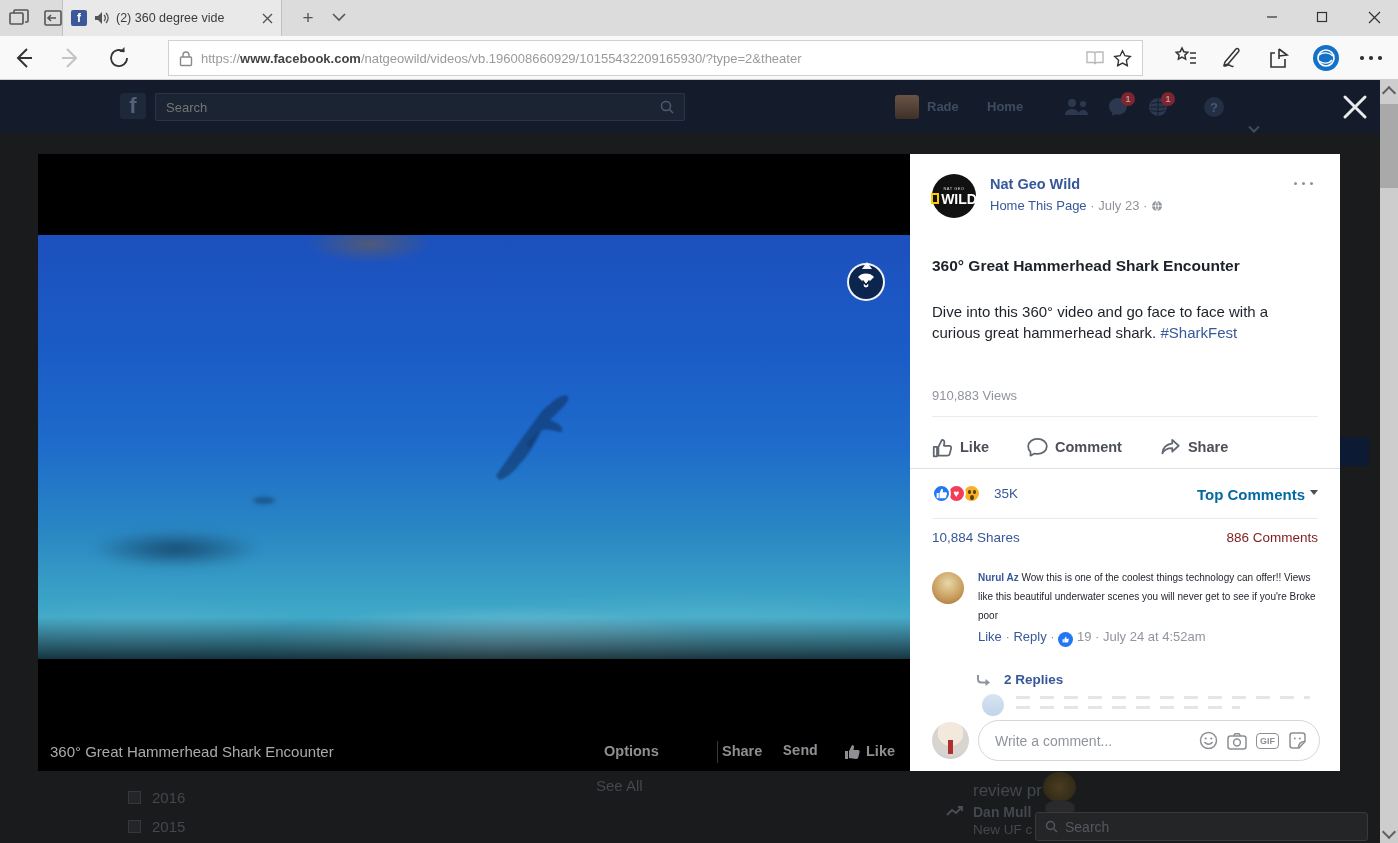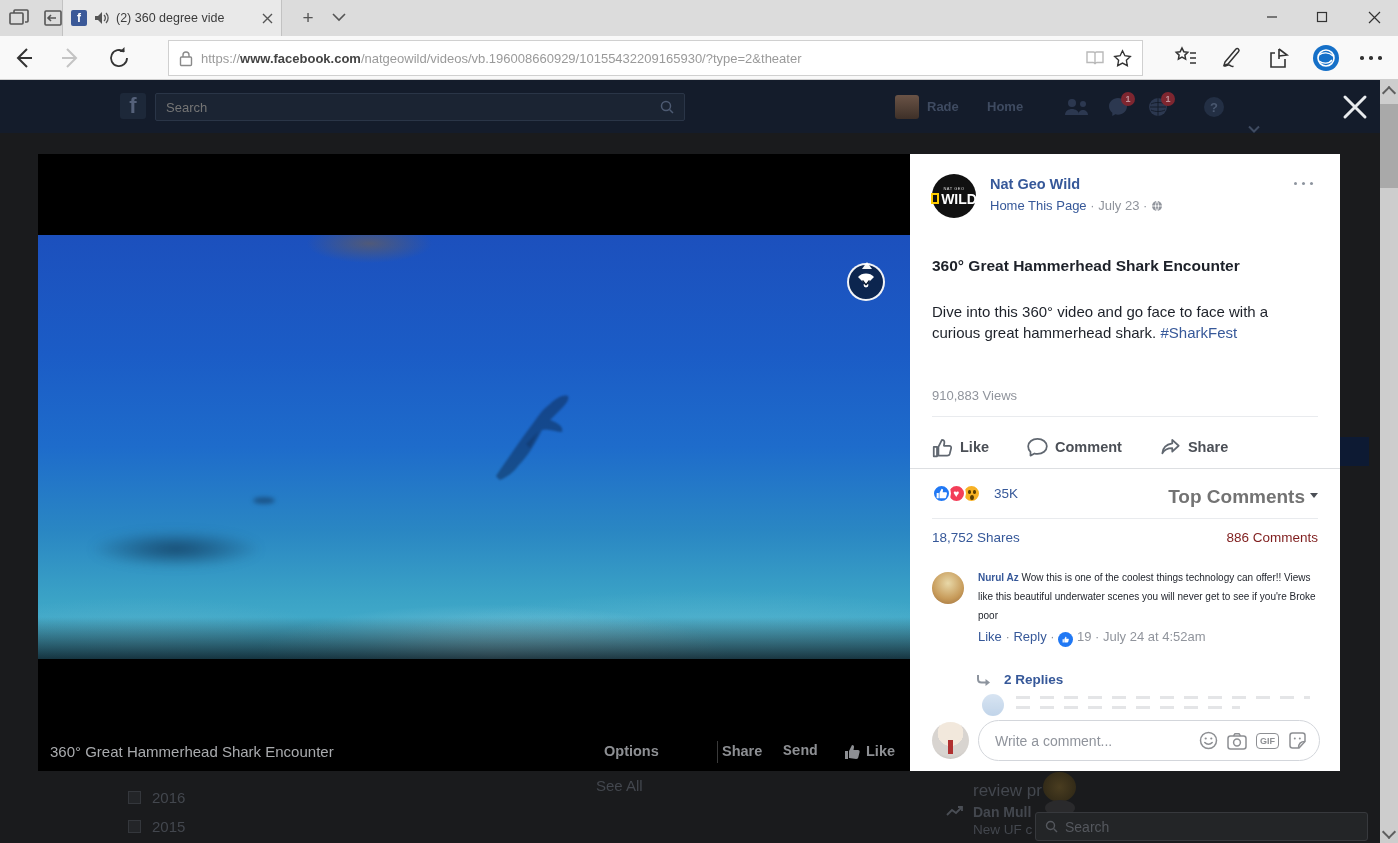--- a/index.html
+++ b/index.html
@@ -110,21 +110,21 @@
   #action-row .grp { display:flex; align-items:center; gap:7px; margin-right:28px; }
 
   #reaction-row { position:absolute; left:22px; top:330px; right:22px; height:22px; }
   .rx { position:absolute; top:0; width:19px; height:19px; border-radius:50%; border:2px solid #fff; }
   #rx-like { left:0; background:#2078f4; z-index:3; }
   #rx-love { left:15px; background:#f33e58; z-index:2; color:#fff; font-size:10px; text-align:center; line-height:15px; }
   #rx-wow  { left:30px; background:#f7b125; z-index:1; }
   #rx-wow .e { position:absolute; top:4px; width:2.5px; height:3.5px; background:#5a3e03; border-radius:50%; }
   #rx-wow .m { position:absolute; left:5.5px; top:8.5px; width:4px; height:5.5px; background:#5a3e03; border-radius:50%; }
   #rx-count { position:absolute; left:62px; top:2px; color:#365899; font-size:13.5px; }
-  #sort-sel { position:absolute; right:0; top:2px; color:#737373; font-size:19px; font-weight:bold; }
+  #sort-sel { position:absolute; right:0; top:2px; color:#0369a1; font-size:15px; font-weight:bold; }
   #sort-sel .caret { display:inline-block; margin-left:5px; width:0; height:0; border:4.5px solid transparent;
                      border-top:5.5px solid #4b4f56; vertical-align:1px; }
 
   #shares-row { position:absolute; left:22px; top:376px; right:22px; height:18px; font-size:13.5px; }
   #shares-count { color:#365899; } #comments-count { float:right; color:#7f1d1d; }
 
   #comment { position:absolute; left:22px; top:414px; right:20px; }
   #c-avatar { position:absolute; left:0; top:4px; width:32px; height:32px; border-radius:50%;
       background:radial-gradient(circle at 50% 35%, #e8d8a8, #c79b5a 60%, #9a6b3a); }
   #c-body { margin-left:46px; font-size:10px; line-height:19px; color:#1d2129; }
@@ -419,21 +419,21 @@
           <span class="e" style="left:4px"></span>
           <span class="e" style="left:9px"></span>
           <span class="m"></span>
         </div>
       <span id="rx-count">35K</span>
       <span id="sort-sel"><span>Top Comments</span><span class="caret"></span></span>
     </div>
     <div class="hr-inset" style="top:364px"></div>
 
     <div id="shares-row">
-      <span id="shares-count">18,752 Shares</span>
+      <span id="shares-count">10,884 Shares</span>
       <span id="comments-count">886 Comments</span>
     </div>
 
     <div id="comment">
       <div id="c-avatar"></div>
       <div id="c-body"><span class="author">Nurul Az</span><span> Wow this is one of the coolest things technology can offer!! Views like this beautiful underwater scenes you will never get to see if you're Broke poor</span></div>
       <div id="c-meta">
         <span class="lnk">Like</span>
         <span>·</span>
         <span class="lnk">Reply</span>

